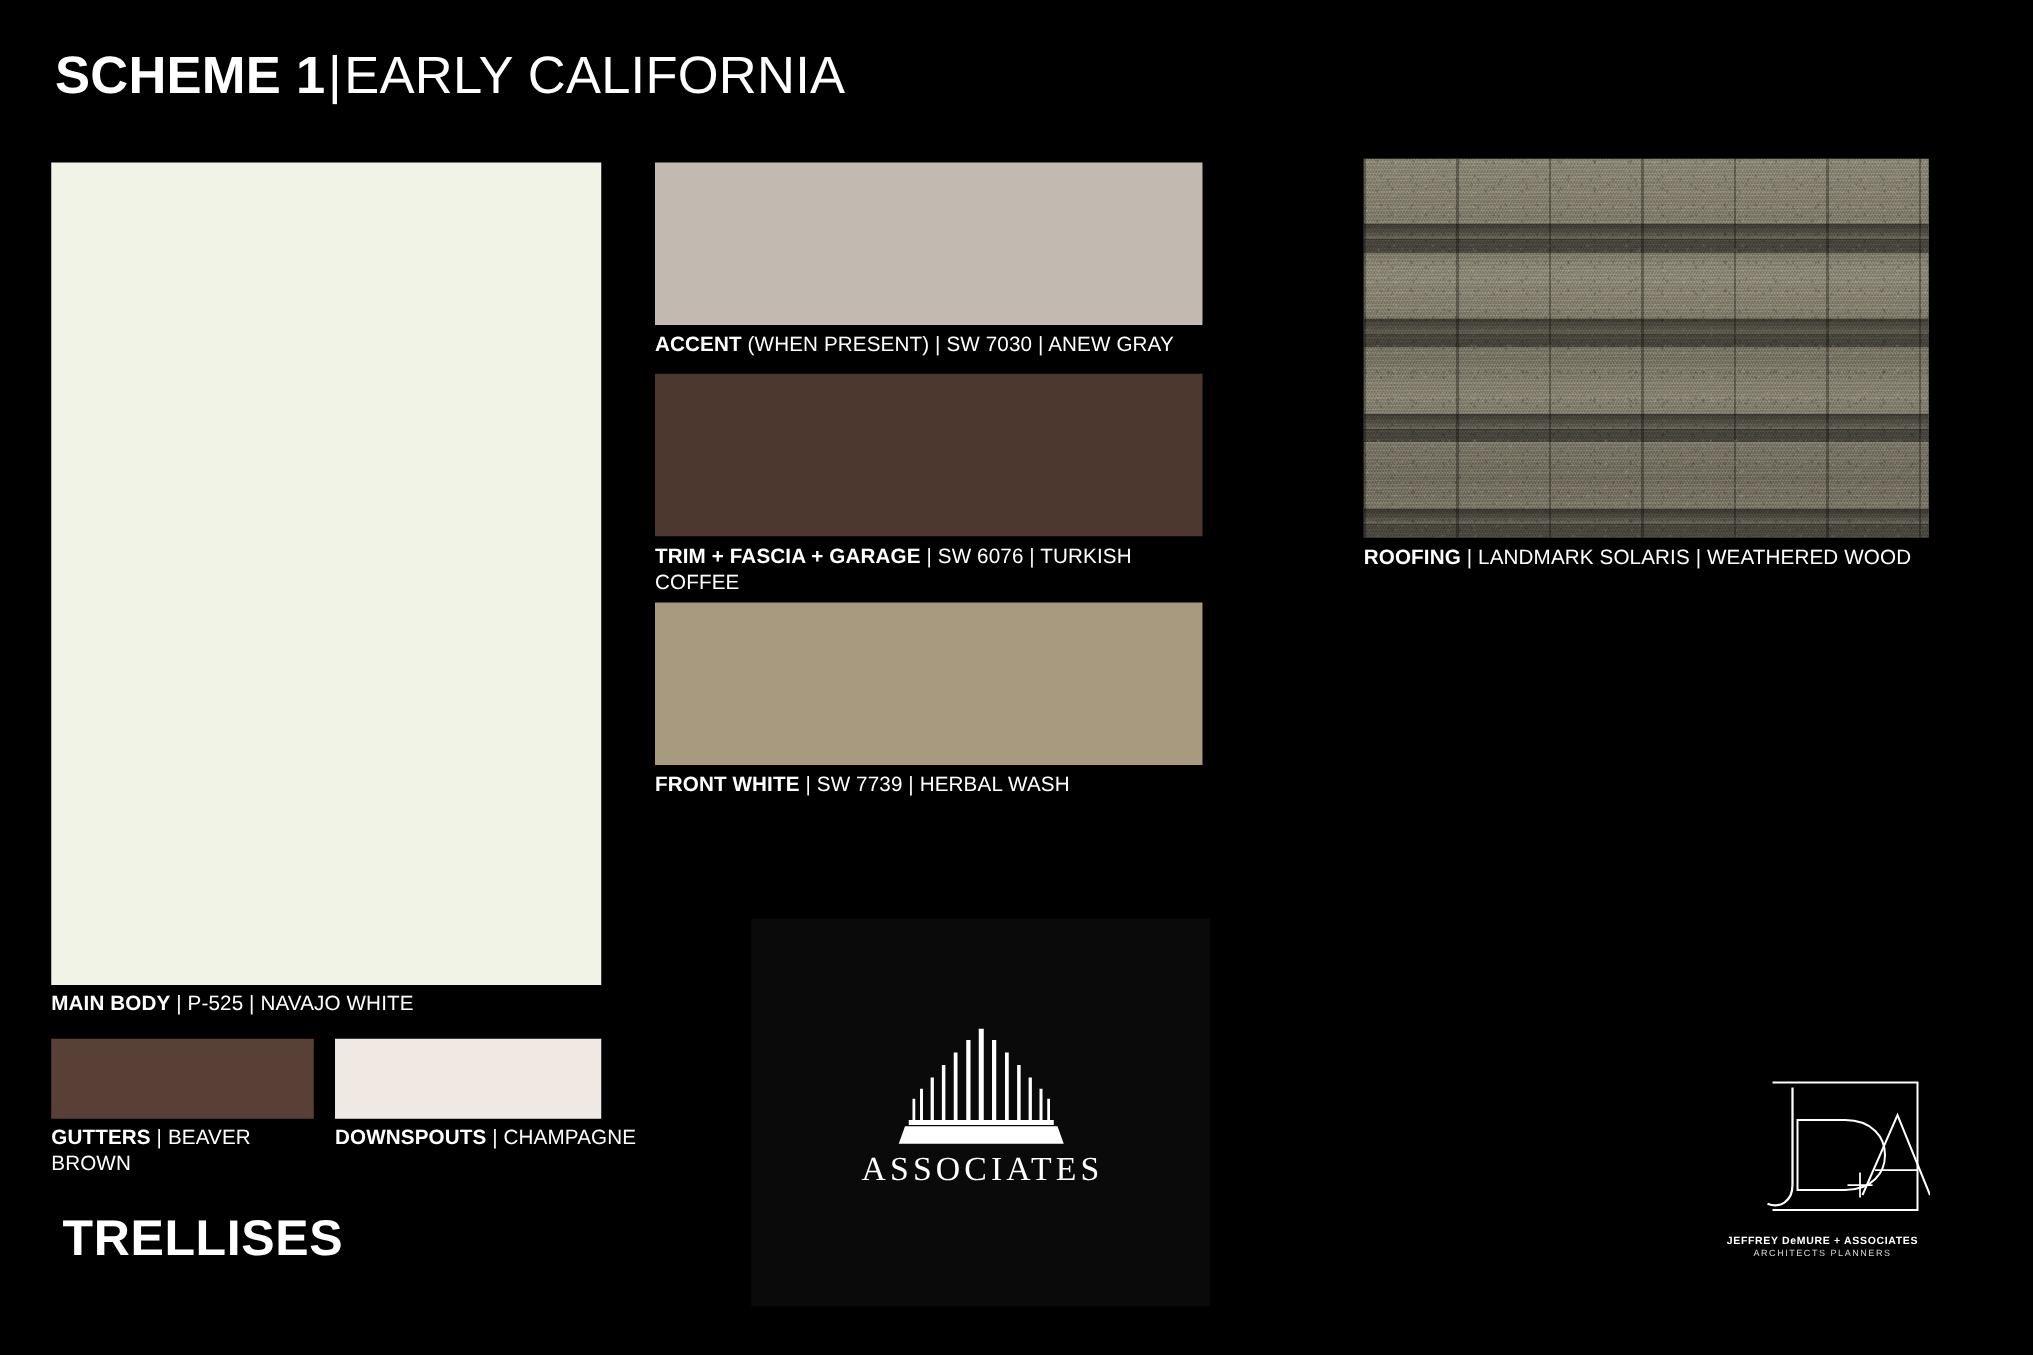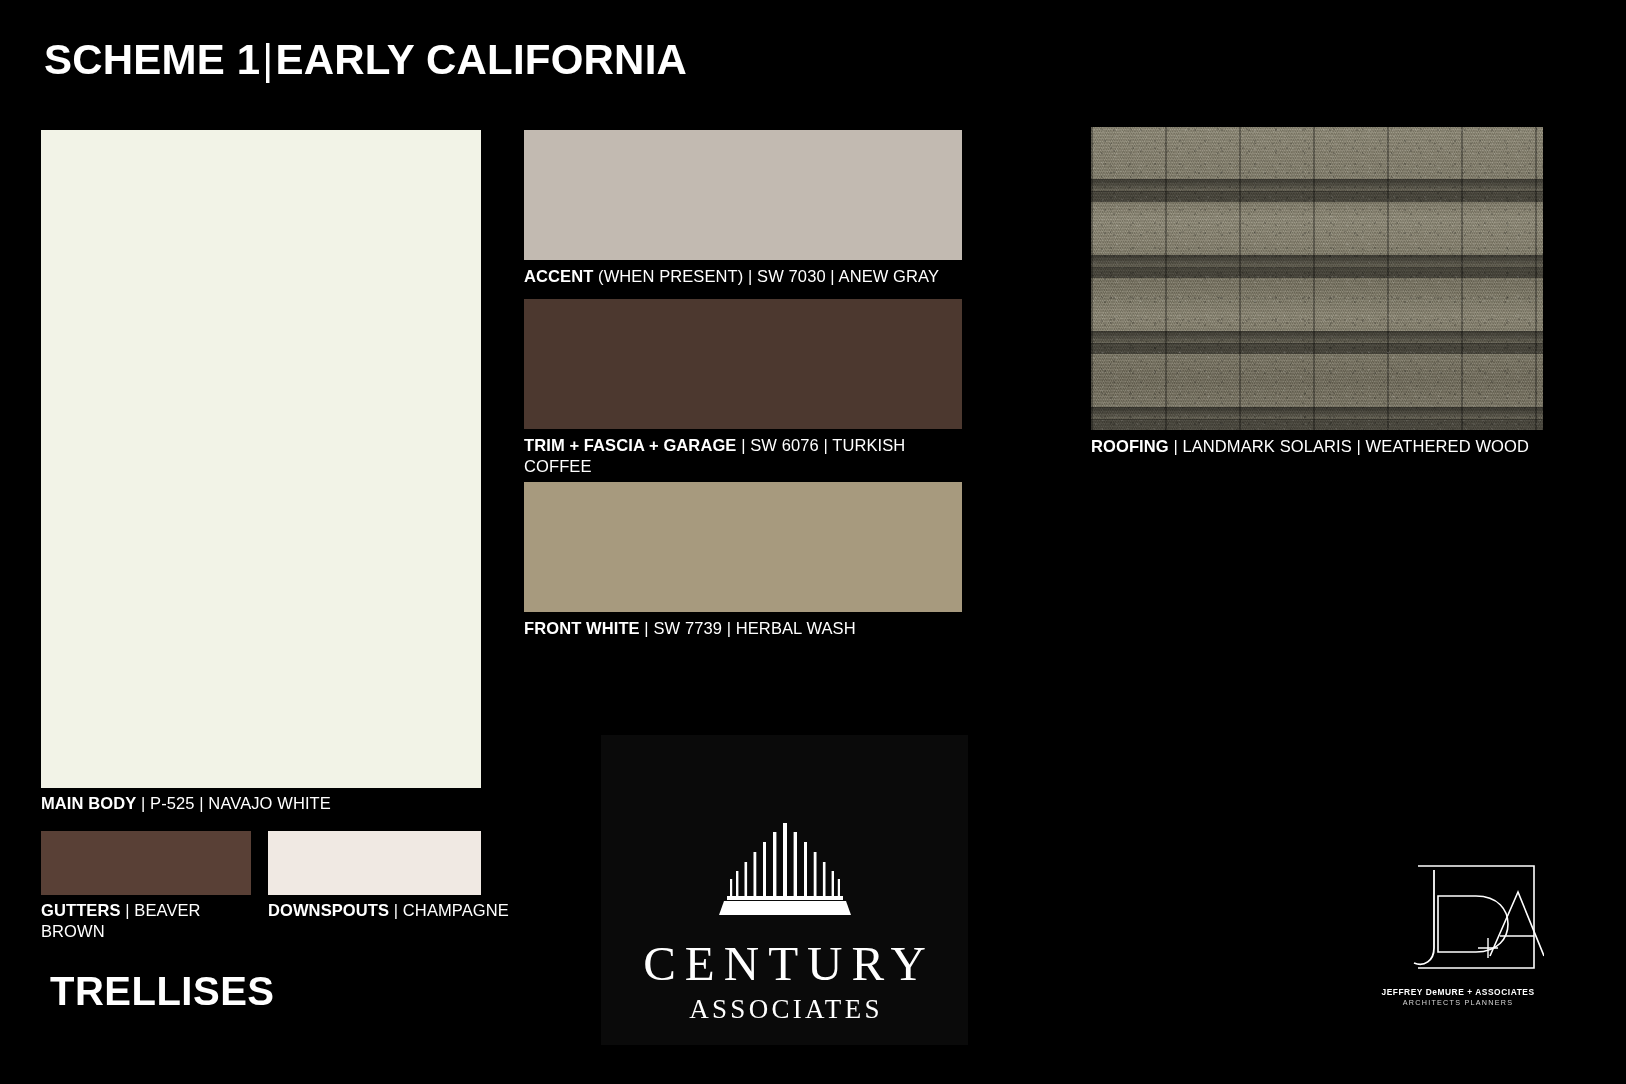--- a/index.html
+++ b/index.html
@@ -28,21 +28,21 @@
     position: absolute;
     left: 44px;
     top: 34px;
     font-size: 42px;
     line-height: 52px;
     letter-spacing: 0.2px;
     white-space: nowrap;
   }
   .page-title .t-strong { font-weight: bold; }
   .page-title .t-sep { font-weight: normal; padding: 0 2px; }
-  .page-title .t-light { font-weight: bold; }
+  .page-title .t-light { font-weight: normal; }
 
   
   .swatch-label {
     font-size: 16.5px;
     line-height: 21px;
     letter-spacing: 0.1px;
     color: #ffffff;
   }
   .swatch-label .lb { font-weight: bold; }
   .swatch-label .ln { font-weight: normal; }
@@ -353,21 +353,20 @@
           <rect x="122.9" y="42" width="2.6" height="36"></rect>
           <rect x="36" y="51" width="2.4" height="27"></rect>
           <rect x="131.6" y="51" width="2.4" height="27"></rect>
           <rect x="30" y="59" width="2.2" height="19"></rect>
           <rect x="137.8" y="59" width="2.2" height="19"></rect>
           <rect x="27" y="76" width="116" height="4"></rect>
           <path d="M19 95 L24 81 L146 81 L151 95 Z"></path>
         </g>
       </svg>
     </div>
-    <div class="century-word">CENTURY</div>
     <div class="century-sub">ASSOCIATES</div>
   </div>
 
   <div class="jda-logo">
     <svg class="jda-mark" width="172" height="128" viewBox="0 0 172 128" xmlns="http://www.w3.org/2000/svg">
       <g fill="none" stroke="#ffffff" stroke-width="1.6">
 
         <path d="M46 10 L162 10 L162 112 L46 112"></path>
 
         <path d="M62 14 L62 92 C62 105 52 111 42 107" stroke-width="1.8"></path>

